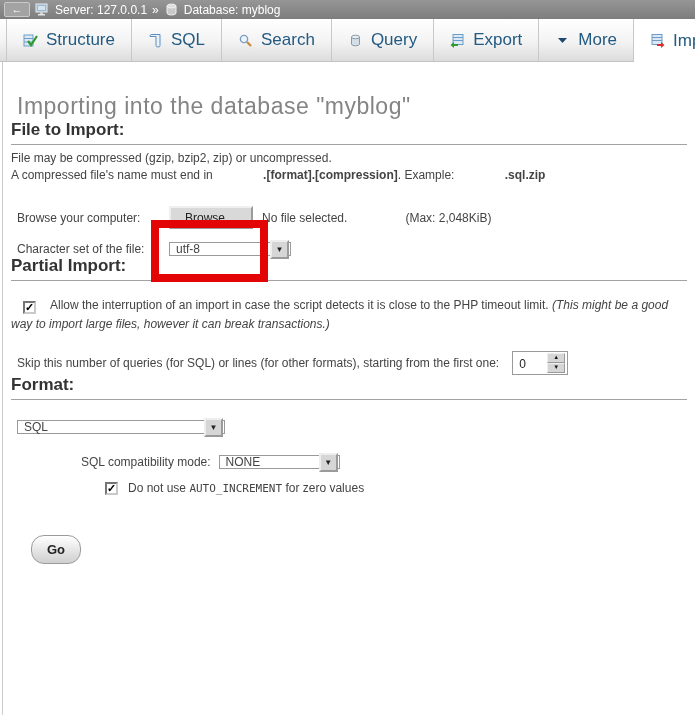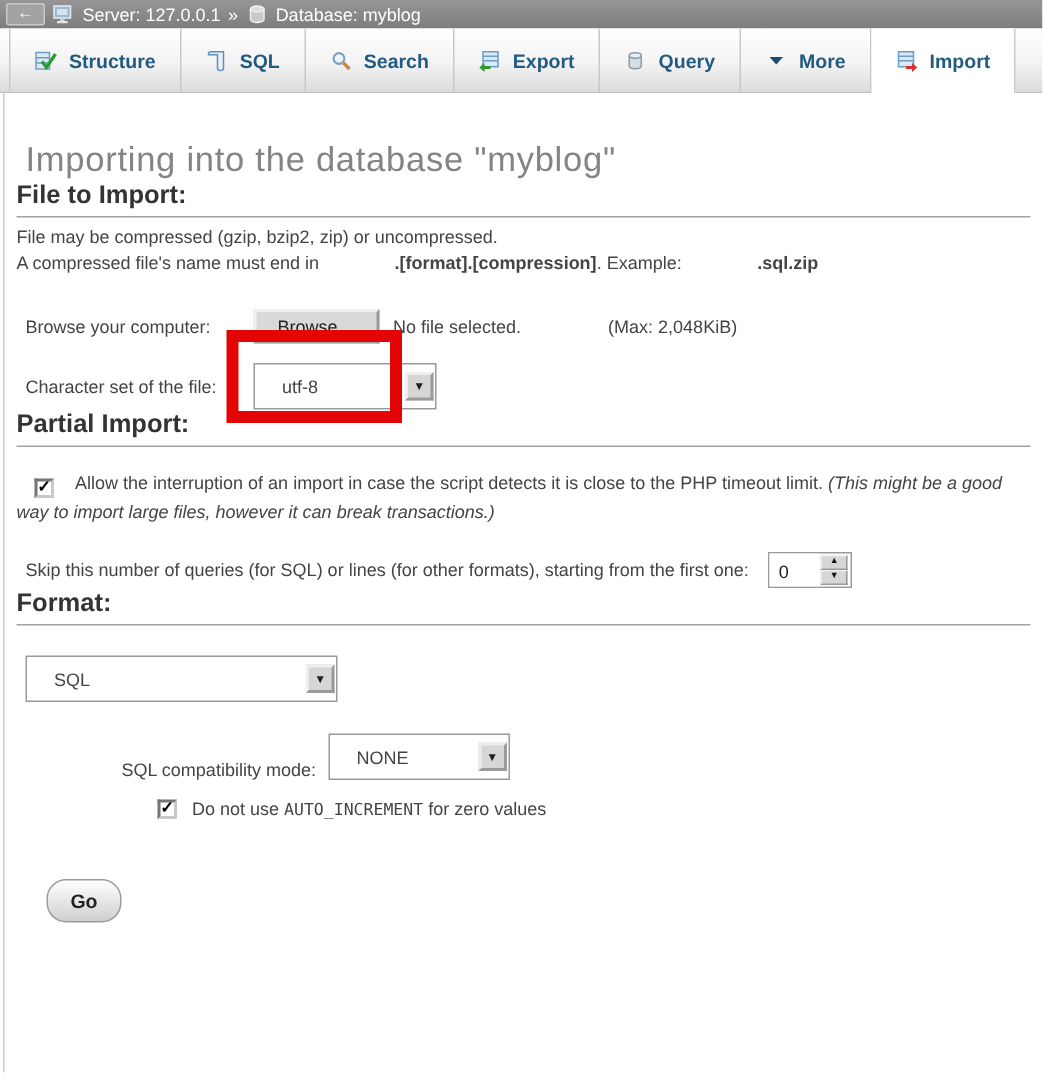--- a/index.html
+++ b/index.html
@@ -24,21 +24,21 @@
 
   
   .tabbar {
     height:43px; background:linear-gradient(#ffffff 0%, #f3f3f3 55%, #dcdcdc 100%);
     display:flex; align-items:stretch; border-bottom:1px solid #c2c2c2;
     padding-left:6px;
   }
   .tab {
     display:flex; align-items:center; gap:8px; padding:0 16px;
     border-right:1px solid #c8c8c8; cursor:pointer;
-    color:#235a81; font-weight:bold; font-size:13px; white-space:nowrap;
+    color:#235a81; font-weight:normal; font-size:17px; white-space:nowrap;
   }
   .tab:first-child { border-left:1px solid #c8c8c8; }
   .tab.active { background:#fff; margin-bottom:-1px; }
   .ticon { display:inline-flex; width:15px; height:15px; flex:0 0 auto; }
   .tabbar .filler { flex:1; }
 
   
   .content {
     border-left:1px solid #ccc; margin-left:2px;
     padding:0 6px 0 6px; height:653px; position:relative;
@@ -63,23 +63,23 @@
   .flabel { width:152px; flex:0 0 auto; }
 
   
   .btn3d {
     background:#d9d9d9; border:2px outset #efefef; color:#222;
     font-family:"Liberation Sans", sans-serif; font-size:12px;
     padding:0; cursor:pointer;
   }
   .browse-btn { width:84px; height:23px; }
   .sel {
-    background:#fff; border:1px solid #9a9a9a; height:31px;
+    background:#fff; border:1px solid #9a9a9a; height:14px;
     display:inline-flex; align-items:center; justify-content:space-between;
-    padding-left:18px; cursor:pointer;
+    padding-left:6px; cursor:pointer;
   }
   .sel .arrowbtn {
     width:19px; height:19px; margin:1px; background:#d6d6d6;
     border:2px outset #eee; font-size:8px; color:#222;
     display:flex; align-items:center; justify-content:center; flex:0 0 auto;
   }
   .sel-charset { width:122px; }
   .sel-format  { width:208px; margin:14px 0 0 8px; }
   .sel-compat  { width:121px; }
 
@@ -175,36 +175,36 @@
       <svg width="15" height="15" viewBox="0 0 15 15">
           <circle cx="6" cy="6" r="3.6" fill="#eef4fa" stroke="#7a9ec4" stroke-width="1.4"></circle>
           <line x1="9" y1="9" x2="13" y2="13" stroke="#c8883a" stroke-width="2.2"></line>
         </svg>
     </span>
     <span>Search</span>
   </div>
   <div class="tab">
     <span class="ticon">
       <svg width="15" height="15" viewBox="0 0 15 15">
+          <path d="M3.5 4 v7 a4 1.8 0 0 0 8 0 v-7" fill="#d7dfe6" stroke="#8a9aa8"></path>
+          <ellipse cx="7.5" cy="4" rx="4" ry="1.8" fill="#e9eef2" stroke="#8a9aa8"></ellipse>
+        </svg>
+    </span>
+    <span>Query</span>
+  </div>
+  <div class="tab">
+    <span class="ticon">
+      <svg width="15" height="15" viewBox="0 0 15 15">
           <rect x="3" y="1.5" width="10" height="10" fill="#dce9f5" stroke="#6b9dc8"></rect>
           <line x1="3" y1="4.5" x2="13" y2="4.5" stroke="#6b9dc8"></line>
           <line x1="3" y1="7.5" x2="13" y2="7.5" stroke="#6b9dc8"></line>
           <path d="M8 11 h-4 v-2 l-3.5 3 l3.5 3 v-2 h4 z" fill="#2f9b2f"></path>
         </svg>
     </span>
     <span>Export</span>
-  </div>
-  <div class="tab">
-    <span class="ticon">
-      <svg width="15" height="15" viewBox="0 0 15 15">
-          <path d="M3.5 4 v7 a4 1.8 0 0 0 8 0 v-7" fill="#d7dfe6" stroke="#8a9aa8"></path>
-          <ellipse cx="7.5" cy="4" rx="4" ry="1.8" fill="#e9eef2" stroke="#8a9aa8"></ellipse>
-        </svg>
-    </span>
-    <span>Query</span>
   </div>
   <div class="tab">
     <span class="ticon">
       <svg width="15" height="15" viewBox="0 0 15 15">
           <path d="M3 5 h9 l-4.5 5 z" fill="#1d4a6e"></path>
         </svg>
     </span>
     <span>More</span>
   </div>
   <div class="tab active">

